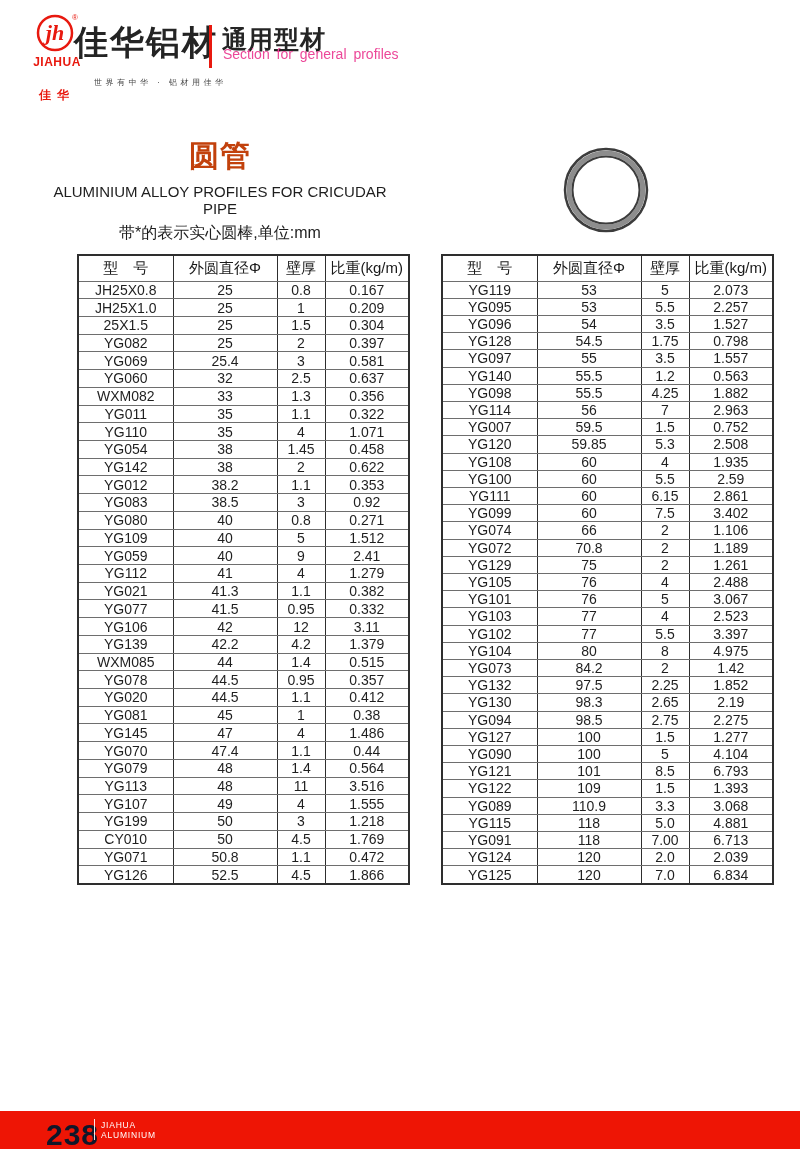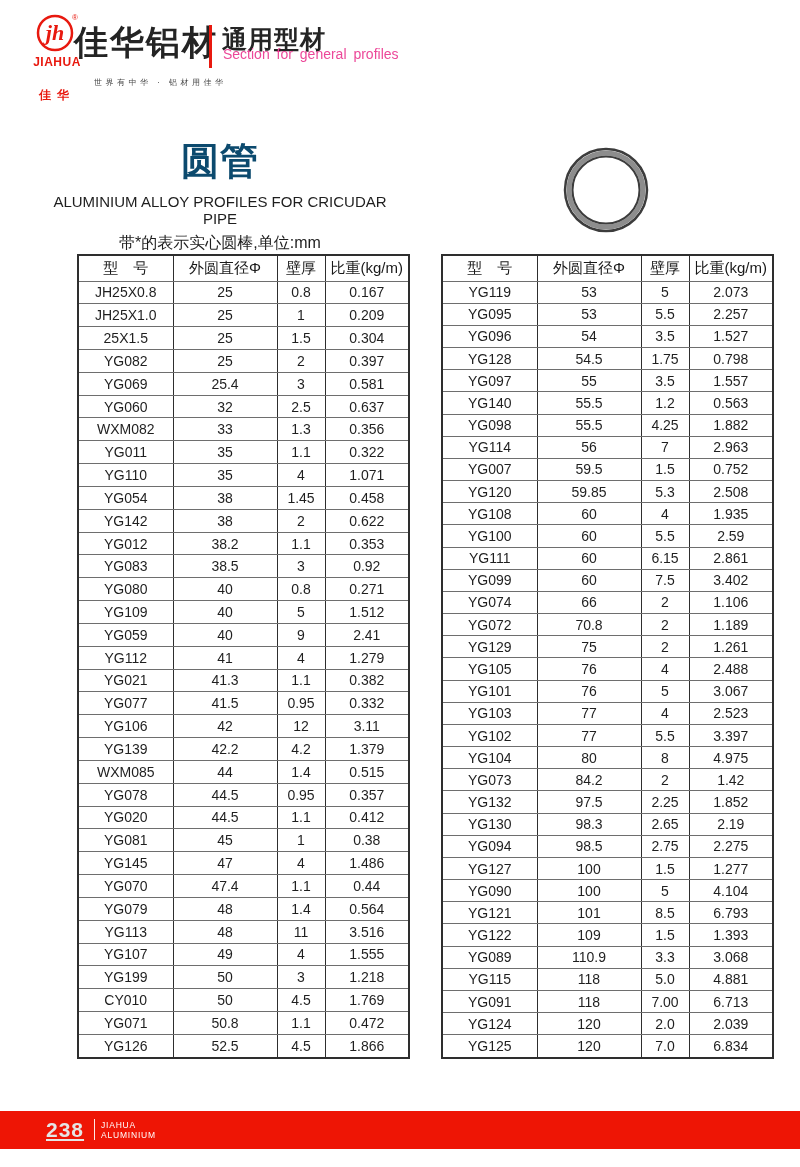--- a/index.html
+++ b/index.html
@@ -19,30 +19,30 @@
   .logo-en { color: #e8190f; font-weight: bold; font-size: 12px; letter-spacing: 0.5px; margin-top: 1px; }
   .logo-cn { color: #e8190f; font-weight: bold; font-size: 12px; letter-spacing: 6px; margin-top: 18px; }
   .company-name { position: absolute; left: 74px; top: 20px; font-size: 34px; font-weight: bold; color: #242424; letter-spacing: 2px; }
   .slogan { position: absolute; left: 78px; top: 77px; font-size: 8px; color: #4a4a4a; letter-spacing: 3.5px; margin-left: 16px; }
   .header-divider { position: absolute; left: 209px; top: 25px; width: 3px; height: 43px; background: #e8190f; }
   .section-cn { position: absolute; left: 222px; top: 23px; font-size: 25px; font-weight: bold; color: #242424; letter-spacing: 1px; }
   .section-en { position: absolute; left: 223px; top: 46px; font-size: 14px; color: #ec4899; word-spacing: 3px; }
 
   
   .title-block { position: absolute; left: 40px; top: 136px; width: 360px; text-align: center; }
-  .title-cn { font-size: 38px; font-weight: bold; color: #0c4a6e; letter-spacing: 1px; }
+  .title-cn { font-size: 30px; font-weight: bold; color: #c2410c; letter-spacing: 1px; }
   .title-en { font-size: 15px; font-weight: normal; color: #1e1e1e; margin-top: 6px; letter-spacing: 0px; }
   .title-note { font-size: 16px; font-weight: 500; color: #1e1e1e; margin-top: 6px; }
   .pipe-icon { position: absolute; left: 560px; top: 144px; }
 
   
   table.spec {
     position: absolute;
     top: 254px;
-    height: 805px;
+    height: 631px;
     border-collapse: collapse;
     table-layout: fixed;
     font-size: 14px;
     color: #1f1f1f;
   }
   #left-table  { left: 77px;  width: 331px; }
   #right-table { left: 441px; width: 331px; }
   table.spec th, table.spec td {
     border-left: 1.5px solid #2e2e2e;
     border-right: 1.5px solid #2e2e2e;
@@ -55,21 +55,21 @@
     white-space: nowrap;
   }
   table.spec { border: 2px solid #2e2e2e; }
   table.spec th { font-size: 15px; font-weight: normal; height: 26px; color: #191919; }
 
   
   .footer-bar {
     position: absolute; left: 0; top: 1111px; width: 800px; height: 38px;
     background: #ee1505;
   }
-  .footer-page { position: absolute; left: 46px; top: 7px; color: #e5e5e5; font-size: 21px; font-weight: bold; letter-spacing: 1px; text-decoration: underline; }
+  .footer-page { position: absolute; left: 46px; top: 7px; color: #0f172a; font-size: 30px; font-weight: bold; letter-spacing: 1px; }
   .footer-sep { position: absolute; left: 94px; top: 8px; width: 1px; height: 21px; background: #ffffff; opacity: 0.9; }
   .footer-brand { position: absolute; left: 101px; top: 9px; color: #ffffff; font-size: 8.5px; line-height: 10px; letter-spacing: 0.8px; }
 </style>
 </head>
 <body>
 
 <div class="page">
 
   <div class="logo-block">
     <svg class="logo-emblem" width="48" height="42" viewBox="0 0 48 42">

